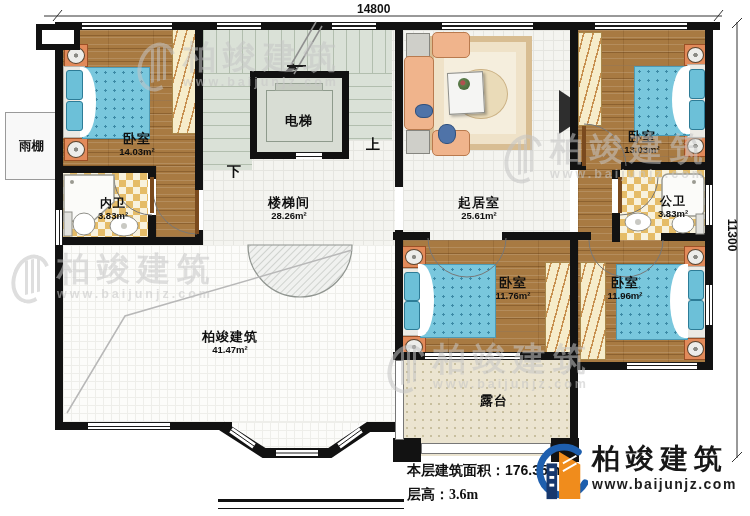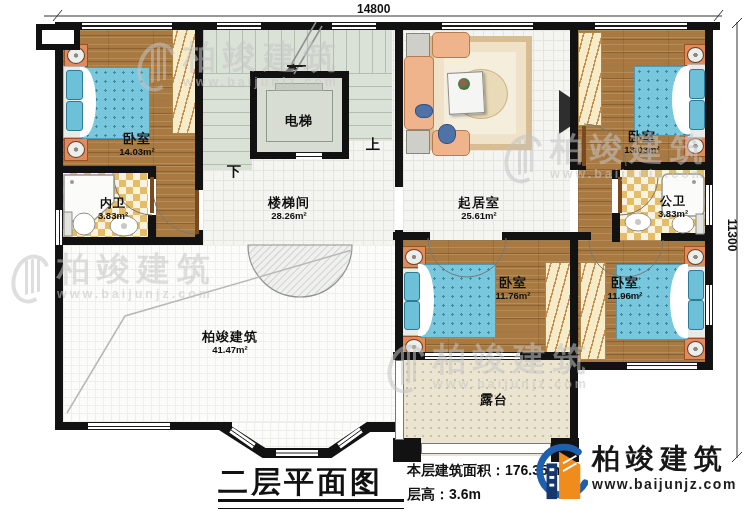--- a/index.html
+++ b/index.html
@@ -203,20 +203,23 @@
   <div class="wh" style="left:442px;top:22px;width:91px;"></div>
   <div class="wh" style="left:595px;top:22px;width:92px;"></div>
   <div class="wh" style="left:425px;top:352px;width:95px;"></div>
   <div class="wh" style="left:627px;top:362px;width:70px;"></div>
   <div class="wh" style="left:88px;top:422px;width:82px;"></div>
   <div class="wv" style="left:55px;top:210px;height:35px;"></div>
   <div class="wv" style="left:705px;top:185px;height:40px;"></div>
   <div class="wv" style="left:705px;top:285px;height:40px;"></div>
   <div class="wh" style="left:296px;top:152px;width:26px;height:7px;"></div>
 
+  <div class="canopy" style="left:5px;top:112px;width:51px;height:66px;">
+    <span>雨棚</span>
+  </div>
 
   <svg id="overlay" width="750" height="516" viewBox="0 0 750 516">
     <defs>
       <pattern id="hatchp" width="5" height="5" patternUnits="userSpaceOnUse" patternTransform="rotate(45)">
         <rect width="5" height="5" fill="#f0f1ef"></rect>
         <line x1="0" y1="0" x2="0" y2="5" stroke="#aeb3ae" stroke-width="1"></line>
       </pattern>
     </defs>
 
     <path d="M 248 245 A 52 52 0 0 0 352 245 Z" fill="url(#hatchp)" stroke="#8f948f" stroke-width="1.2"></path>
@@ -308,21 +311,21 @@
     <span class="ar">11.76m²</span>
   </div>
   <div class="rlabel" style="left:625px;top:276px;">
     <span class="nm">卧室</span>
     <span class="ar">11.96m²</span>
   </div>
   <div class="rlabel" style="left:230px;top:330px;">
     <span class="nm">柏竣建筑</span>
     <span class="ar">41.47m²</span>
   </div>
-  <div class="rlabel" style="left:494px;top:394px;font-family:Liberation Mono, monospace;">
+  <div class="rlabel" style="left:494px;top:394px;">
     <span class="nm">露台</span>
   </div>
   <div class="updown" style="left:366px;top:136px;">上</div>
   <div class="updown" style="left:227px;top:163px;">下</div>
 
   <div class="dimtext" style="left:357px;top:2px;">14800</div>
   <div class="dimtext" style="left:712px;top:228px;transform:rotate(90deg);transform-origin:center;width:40px;text-align:center;">11300</div>
 
   <div class="wm" style="left:138px;top:38px;">
     <div class="wm-glyph"></div>
@@ -346,26 +349,25 @@
       </div>
   </div>
   <div class="wm" style="left:388px;top:340px;">
     <div class="wm-glyph"></div>
     <div class="wm-text">
         <div class="big">柏竣建筑</div>
         <div class="url">www.baijunjz.com</div>
       </div>
   </div>
 
-  <div class="tb-title">二层平面图</div>
   <div class="tb-underline"></div>
   <div class="tb-info" style="left:407px;top:462px;">
     <span>本层建筑面积：</span><span>176.35m²</span>
   </div>
-  <div class="tb-info" style="left:407px;top:486px;">
+  <div class="tb-info" style="left:407px;top:486px;font-family:Liberation Serif, serif;">
     <span>层高：</span><span>3.6m</span>
   </div>
   <div class="logo">
     <svg width="54" height="66" viewBox="0 0 56 68">
       <path d="M 46 10 A 25 25 0 1 0 53 42" fill="none" stroke="#1e5fae" stroke-width="7" stroke-linecap="round"></path>
       <rect x="13" y="22" width="11" height="37" fill="#17386e"></rect>
       <rect x="16" y="27" width="5" height="3" fill="#ffffff"></rect>
       <rect x="16" y="35" width="5" height="3" fill="#ffffff"></rect>
       <rect x="16" y="43" width="5" height="3" fill="#ffffff"></rect>
       <polygon points="26,10 48,23 48,59 26,59" fill="#f08c1c"></polygon>

